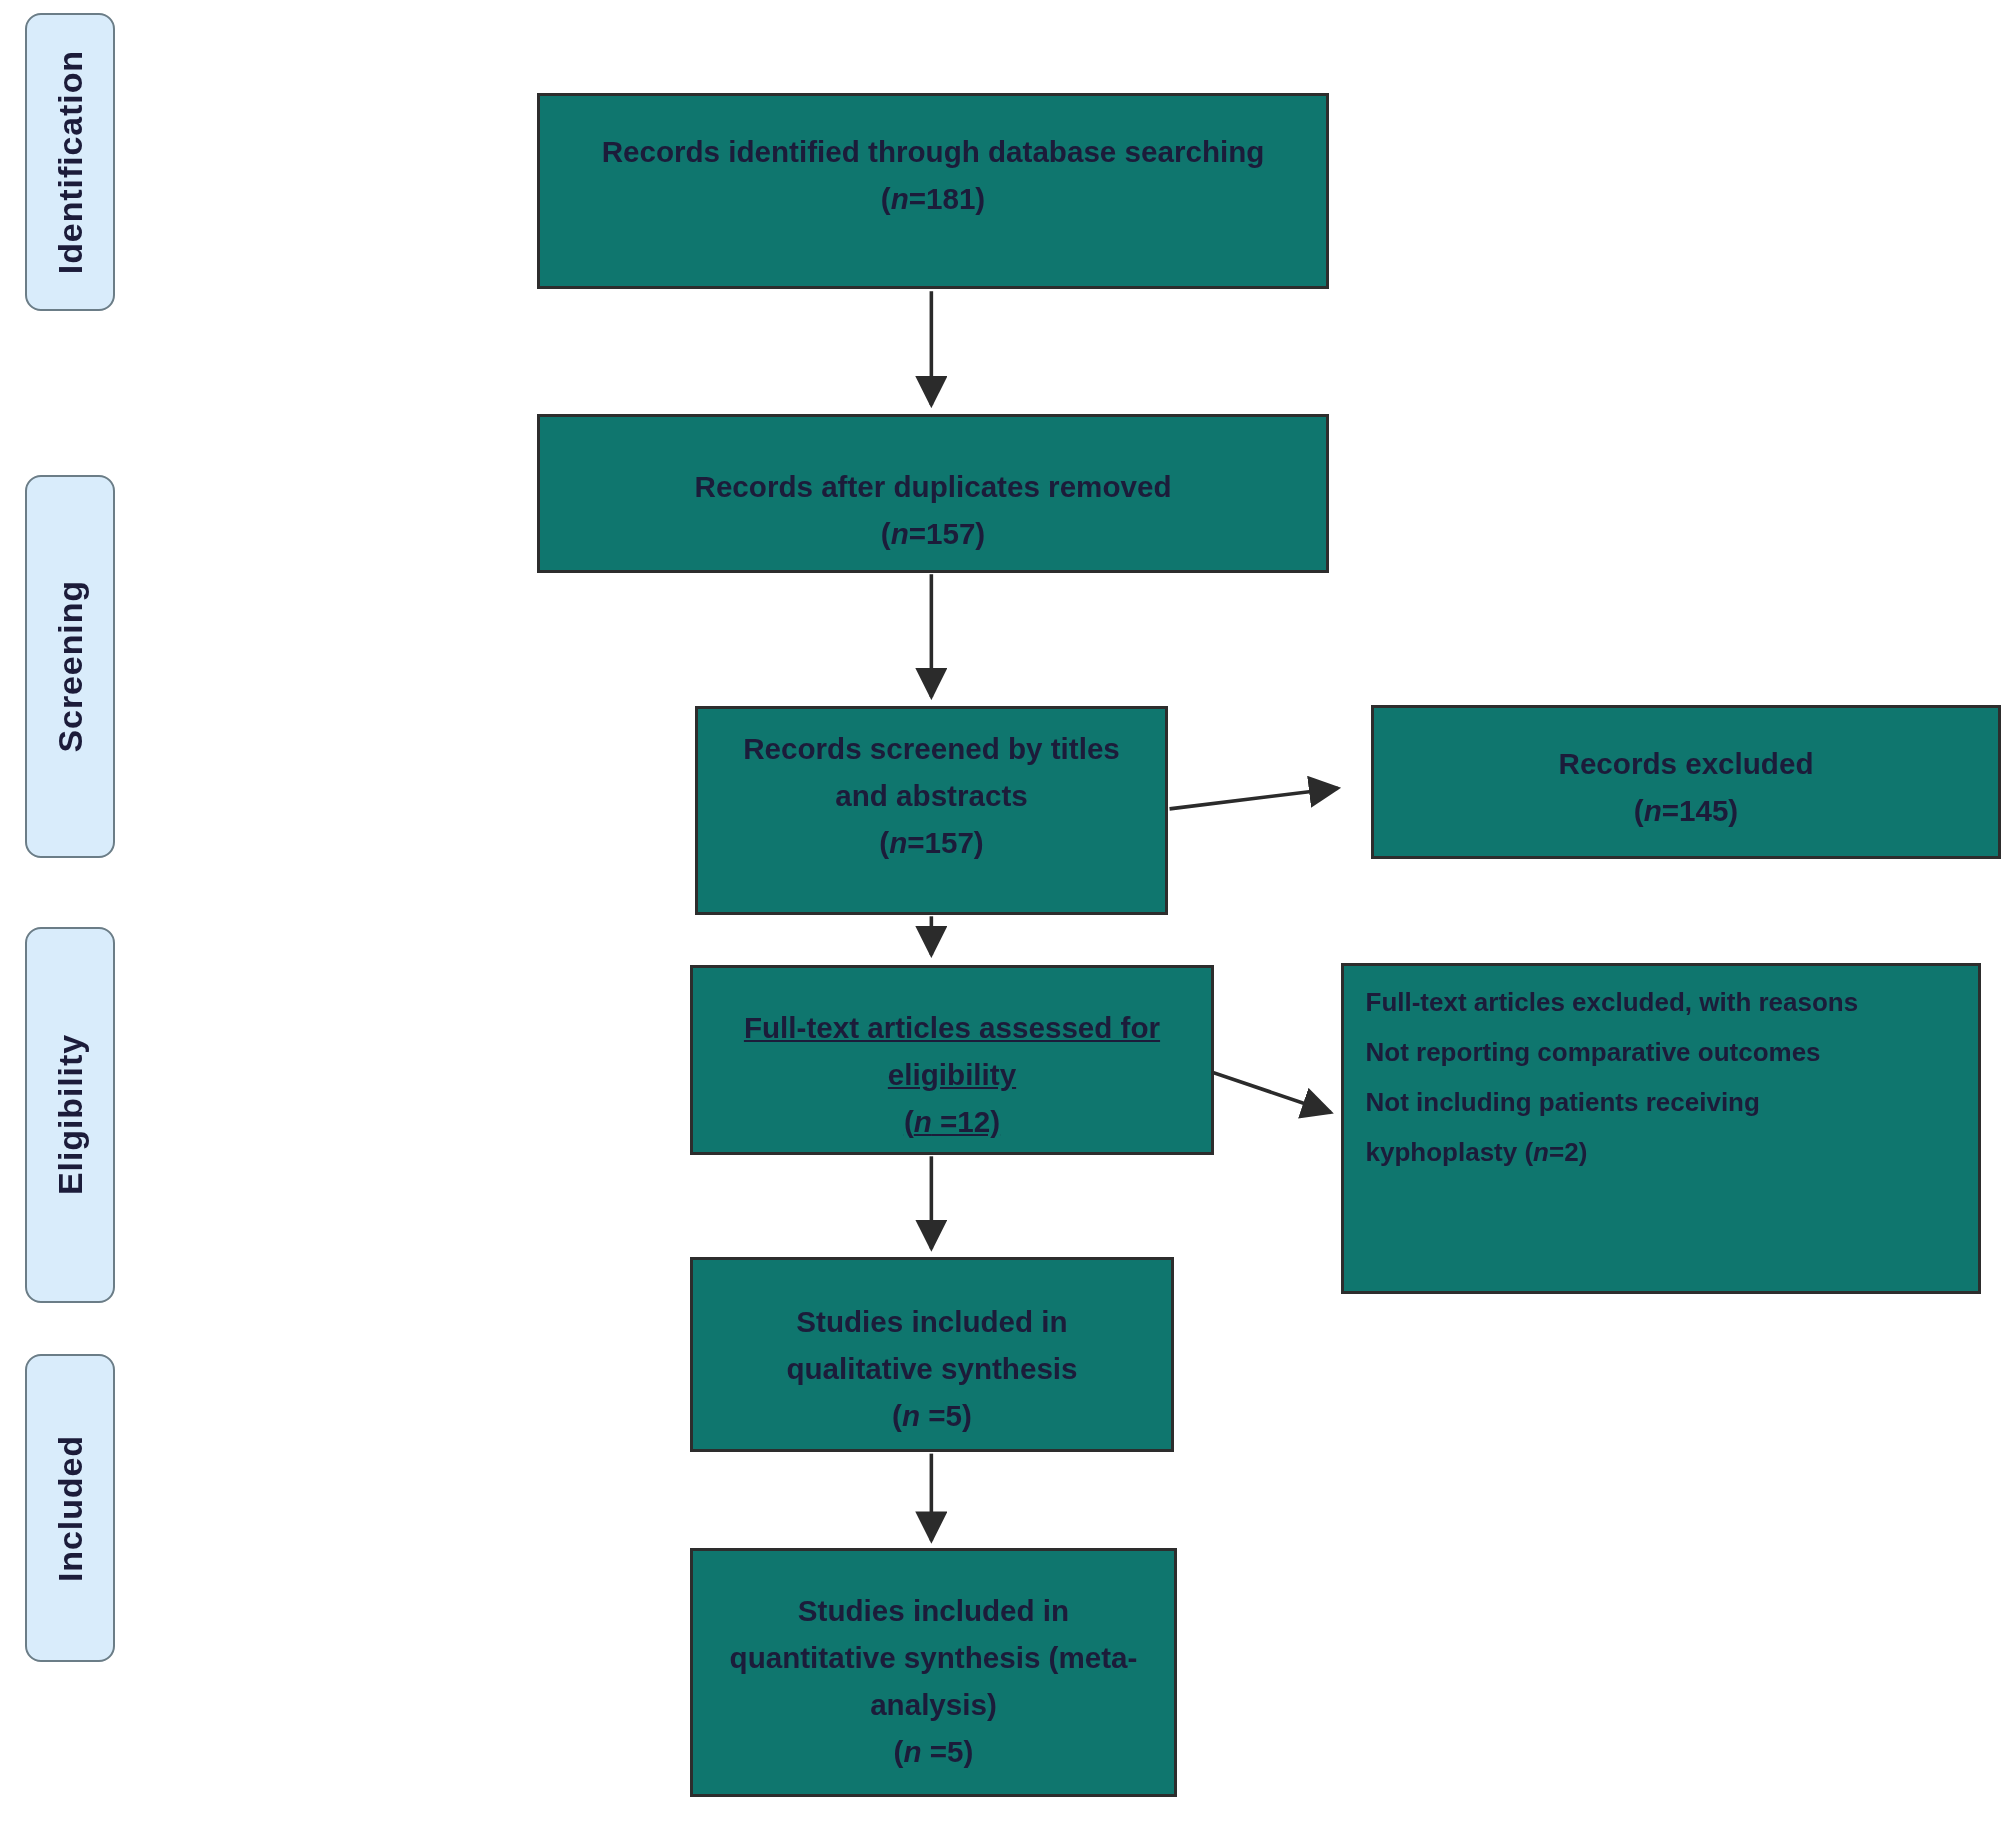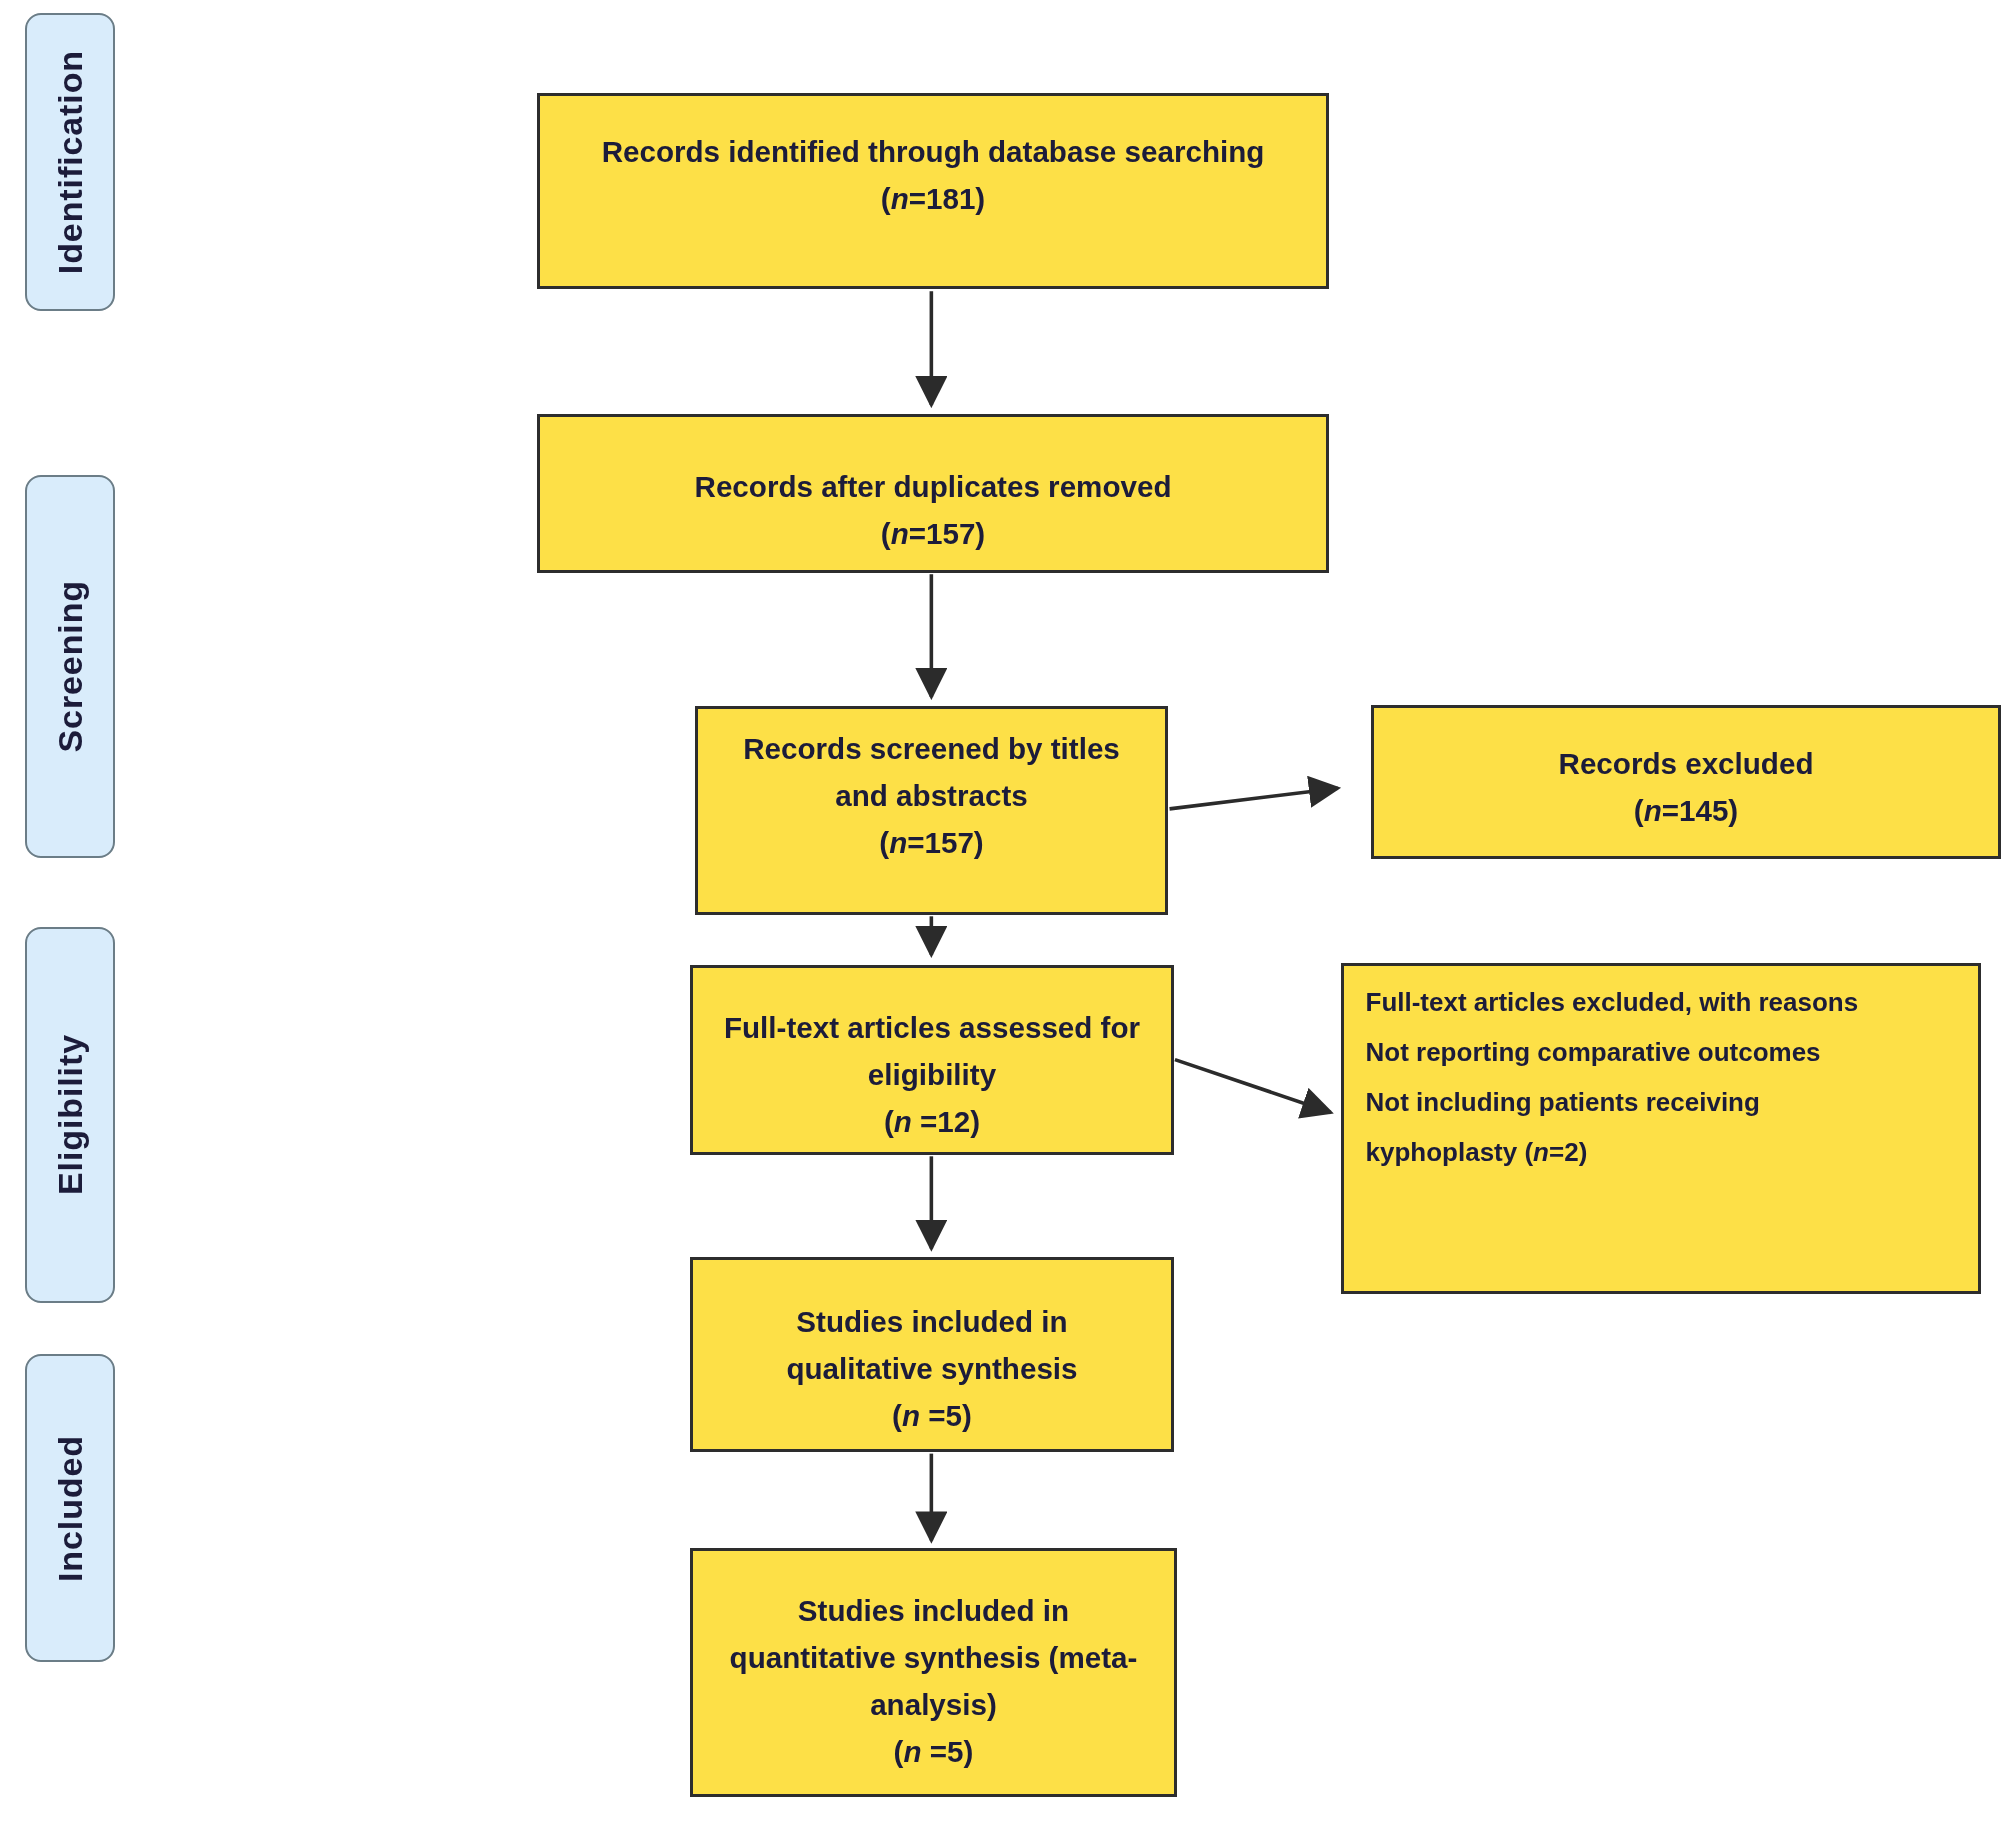--- a/index.html
+++ b/index.html
@@ -31,21 +31,21 @@
   .stage .vtext{
     writing-mode:vertical-rl;
     transform:rotate(180deg);
     font-size:34px;font-weight:bold;
     letter-spacing:0.9px;
     color:var(--text);
     white-space:nowrap;
   }
   .fbox{
     position:absolute;
-    background:#fde047;
+    background:#0f766e;
     border:3.6px solid var(--box-border);
     box-sizing:border-box;
     font-weight:bold;
     font-size:29.6px;
     line-height:47px;
     text-align:center;
     color:var(--text);
   }
   .fbox .line{white-space:nowrap;}
   .fbox.left-align{text-align:left;font-size:26px;line-height:50px;}
@@ -93,21 +93,21 @@
       <div class="line">Records after duplicates removed</div>
       <div class="line">(<i>n</i>=157)</div>
     </div>
 
   <div class="fbox" style="left:695px;top:706px;width:473px;height:209px;padding-top:16px;">
       <div class="line">Records screened by titles</div>
       <div class="line">and abstracts</div>
       <div class="line">(<i>n</i>=157)</div>
     </div>
 
-  <div class="fbox" style="left:690px;top:965px;width:484px;height:190px;padding-top:36px;">
+  <div class="fbox" style="left:690px;top:965px;width:524px;height:190px;padding-top:36px;text-decoration:underline;">
       <div class="line">Full-text articles assessed for</div>
       <div class="line">eligibility</div>
       <div class="line">(<i>n</i> =12)</div>
     </div>
 
   <div class="fbox" style="left:690px;top:1257px;width:484px;height:195px;padding-top:38px;">
       <div class="line">Studies included in</div>
       <div class="line">qualitative synthesis</div>
       <div class="line">(<i>n</i> =5)</div>
     </div>

